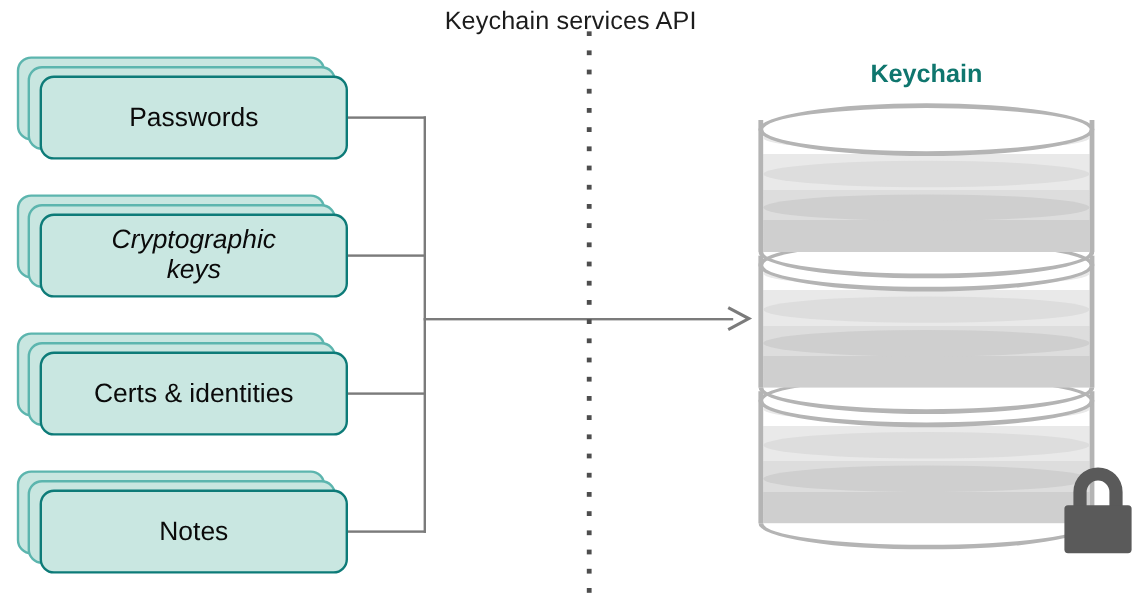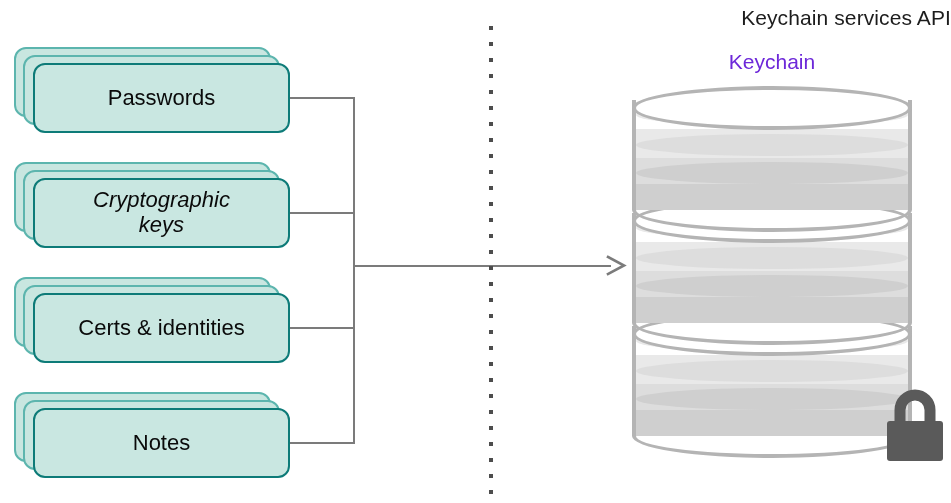--- a/index.html
+++ b/index.html
@@ -12,33 +12,34 @@
     position:relative;
     width:951px;height:503px;
     overflow:hidden;
     background:#ffffff;
   }
 
   
   .api-title{
     position:absolute;
     left:0;top:6px;width:951px;
-    text-align:right;
+    text-align:center;
     font-size:21px;
     color:#1c1c1c;
     letter-spacing:.1px;
     white-space:nowrap;
   }
   .keychain-title{
     position:absolute;
     left:632px;top:50px;width:280px;
     text-align:center;
     font-size:21px;
-    color:#6d28d9;
+    color:#0f766e;
     white-space:nowrap;
+    font-weight:bold;
   }
 
   
   .card-stack{
     position:absolute;
     left:14px;
     width:290px;height:92px;
   }
   .card-stack .sheet{
     position:absolute;

